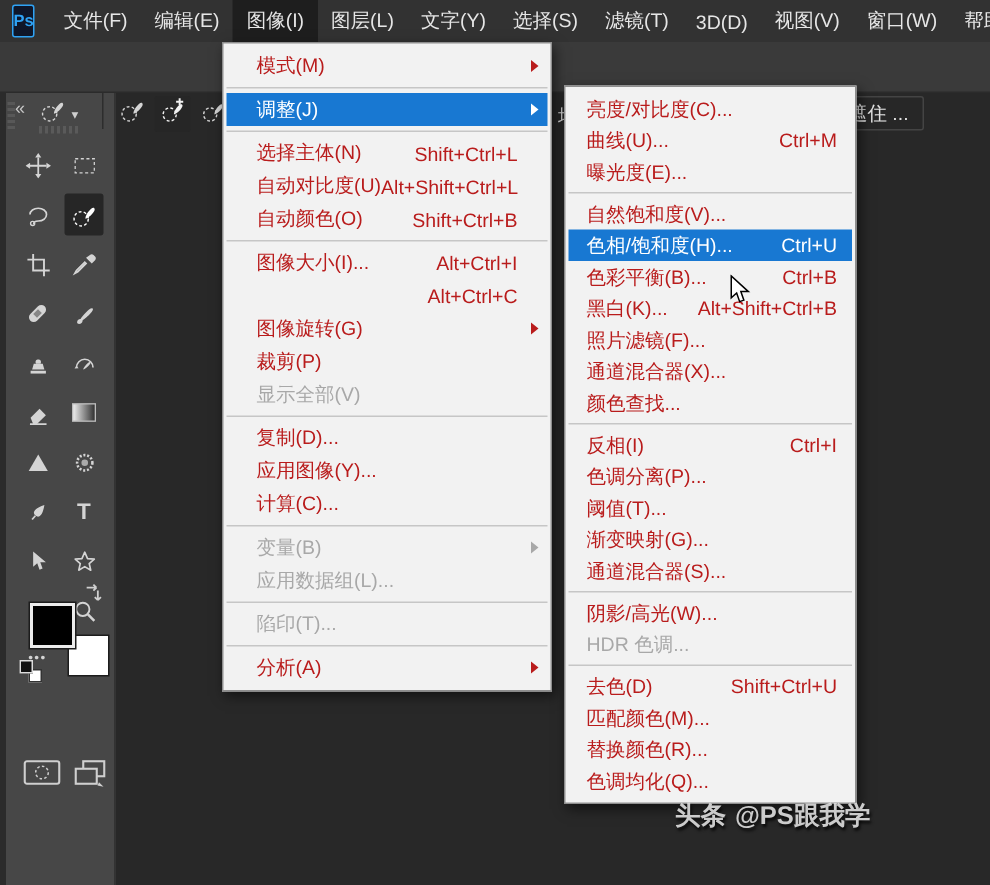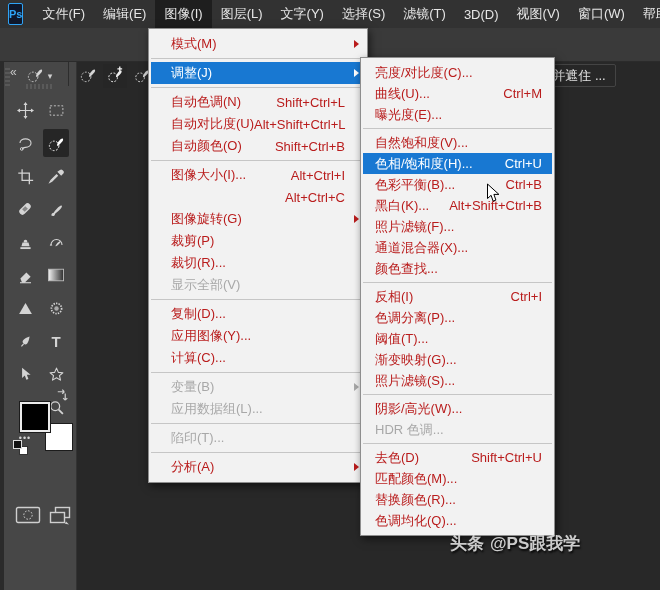--- a/index.html
+++ b/index.html
@@ -56,21 +56,21 @@
     border:1px solid #333; z-index:1; }
   .modebtn { position:absolute; display:flex; align-items:center; justify-content:center; }
 
   
   #canvas { position:absolute; left:78px; top:63px; width:582px; height:527px; background:#282828; }
 
   
   .menu { position:absolute; background:#f2f2f2; border:1px solid #8e8e8e;
     box-shadow:2px 3px 8px rgba(0,0,0,.55); padding:4px 0; z-index:10; }
   #image-menu { left:148px; top:28px; width:220px; }
-  #adjust-menu { left:360px; top:57px; width:195px; z-index:11; }
+  #adjust-menu { left:376px; top:57px; width:195px; z-index:11; }
   .mi { position:relative; display:flex; align-items:center; height:22px;
     color:#b91c1c; font-size:13px; margin:0 2px; white-space:nowrap; }
   #adjust-menu .mi { height:21px; }
   .mi .lab { padding-left:20px; }
   #adjust-menu .mi .lab { padding-left:12px; }
   .mi .sc { margin-left:auto; padding-right:20px; }
   #adjust-menu .mi .sc { padding-right:10px; }
   .mi.dis { color:#a8a8a8; }
   .mi.sel { background:#1878d2; color:#fff; }
   .arr { position:absolute; right:6px; top:7px; width:0; height:0;
@@ -362,21 +362,21 @@
       <span class="lab">模式(M)</span>
       <span class="arr"></span>
     </div>
     <div class="msep"></div>
     <div class="mi sel">
       <span class="lab">调整(J)</span>
       <span class="arr"></span>
     </div>
     <div class="msep"></div>
     <div class="mi">
-      <span class="lab">自动色调(N)</span>
+      <span class="lab">选择主体(N)</span>
       <span class="sc">Shift+Ctrl+L</span>
     </div>
     <div class="mi">
       <span class="lab">自动对比度(U)</span>
       <span class="sc">Alt+Shift+Ctrl+L</span>
     </div>
     <div class="mi">
       <span class="lab">自动颜色(O)</span>
       <span class="sc">Shift+Ctrl+B</span>
     </div>
@@ -387,23 +387,20 @@
     </div>
     <div class="mi">
       <span class="sc">Alt+Ctrl+C</span>
     </div>
     <div class="mi">
       <span class="lab">图像旋转(G)</span>
       <span class="arr"></span>
     </div>
     <div class="mi">
       <span class="lab">裁剪(P)</span>
-    </div>
-    <div class="mi">
-      <span class="lab">裁切(R)...</span>
     </div>
     <div class="mi dis">
       <span class="lab">显示全部(V)</span>
     </div>
     <div class="msep"></div>
     <div class="mi">
       <span class="lab">复制(D)...</span>
     </div>
     <div class="mi">
       <span class="lab">应用图像(Y)...</span>
@@ -474,21 +471,21 @@
     <div class="mi">
       <span class="lab">色调分离(P)...</span>
     </div>
     <div class="mi">
       <span class="lab">阈值(T)...</span>
     </div>
     <div class="mi">
       <span class="lab">渐变映射(G)...</span>
     </div>
     <div class="mi">
-      <span class="lab">照片滤镜(S)...</span>
+      <span class="lab">通道混合器(S)...</span>
     </div>
     <div class="msep"></div>
     <div class="mi">
       <span class="lab">阴影/高光(W)...</span>
     </div>
     <div class="mi dis">
       <span class="lab">HDR 色调...</span>
     </div>
     <div class="msep"></div>
     <div class="mi">

